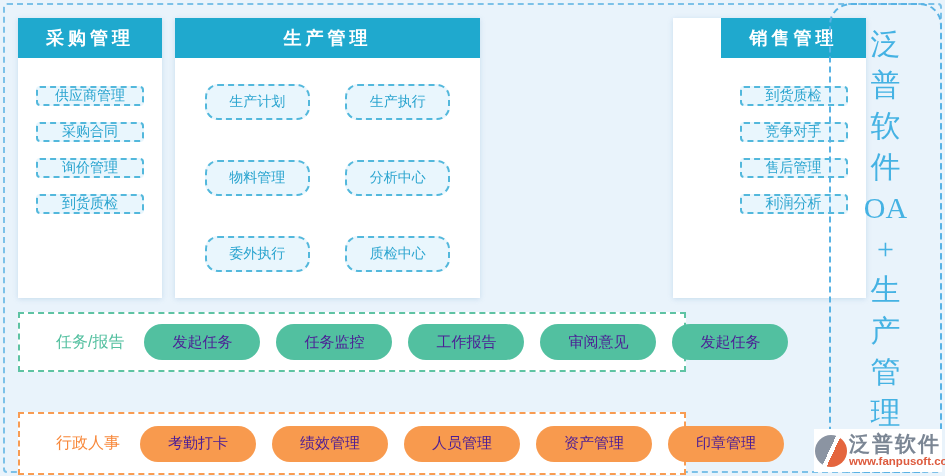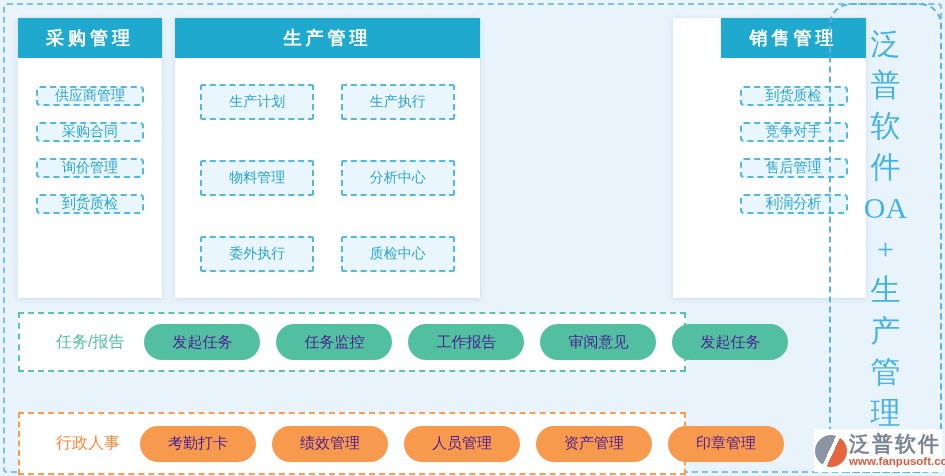--- a/index.html
+++ b/index.html
@@ -13,21 +13,21 @@
   .p2{left:175px;width:305px;}
   .p3{left:493px;width:167px;}
   .p4{left:673px;width:145px;padding-left:48px;}
   .panel-header{height:40px;background:#1fa9ce;color:#ffffff;display:flex;align-items:center;justify-content:center;
         font-family:Liberation Sans, sans-serif;font-size:18px;letter-spacing:4px;font-weight:bold;}
   .panel-body{display:flex;flex-direction:column;align-items:center;padding-top:28px;gap:16px;}
   .mod-btn{width:108px;height:20px;display:flex;align-items:center;justify-content:center;box-sizing:border-box;
         background:#e9f6fd;border:2px dashed #53b8dc;border-radius:4px;color:#2aa4cf;font-size:14px;cursor:pointer;}
   .p2 .panel-body{display:grid;grid-template-columns:1fr 1fr;justify-items:center;align-items:center;
         padding:26px 20px 0;row-gap:40px;gap-column:16px;}
-  .p2 .mod-btn{width:114px;height:36px;border-radius:2px;}
+  .p2 .mod-btn{width:105px;height:36px;border-radius:13px;}
   .p3 .mod-btn{width:112px;}
 
   
   .band{position:absolute;left:18px;width:668px;background:#ffffff;display:flex;align-items:center;
         padding-left:36px;box-sizing:border-box;justify-content:space-between;}
   .band-task{top:312px;height:60px;border:2px dashed #5ec3a3;}
   .band-hr{top:412px;height:63px;border:2px dashed #f89c53;}
   .band-label{width:90px;font-size:16px;margin-right:20px;white-space:nowrap;}
   .band-task .band-label{color:#54c0a0;}
   .band-hr .band-label{color:#f8893c;}

